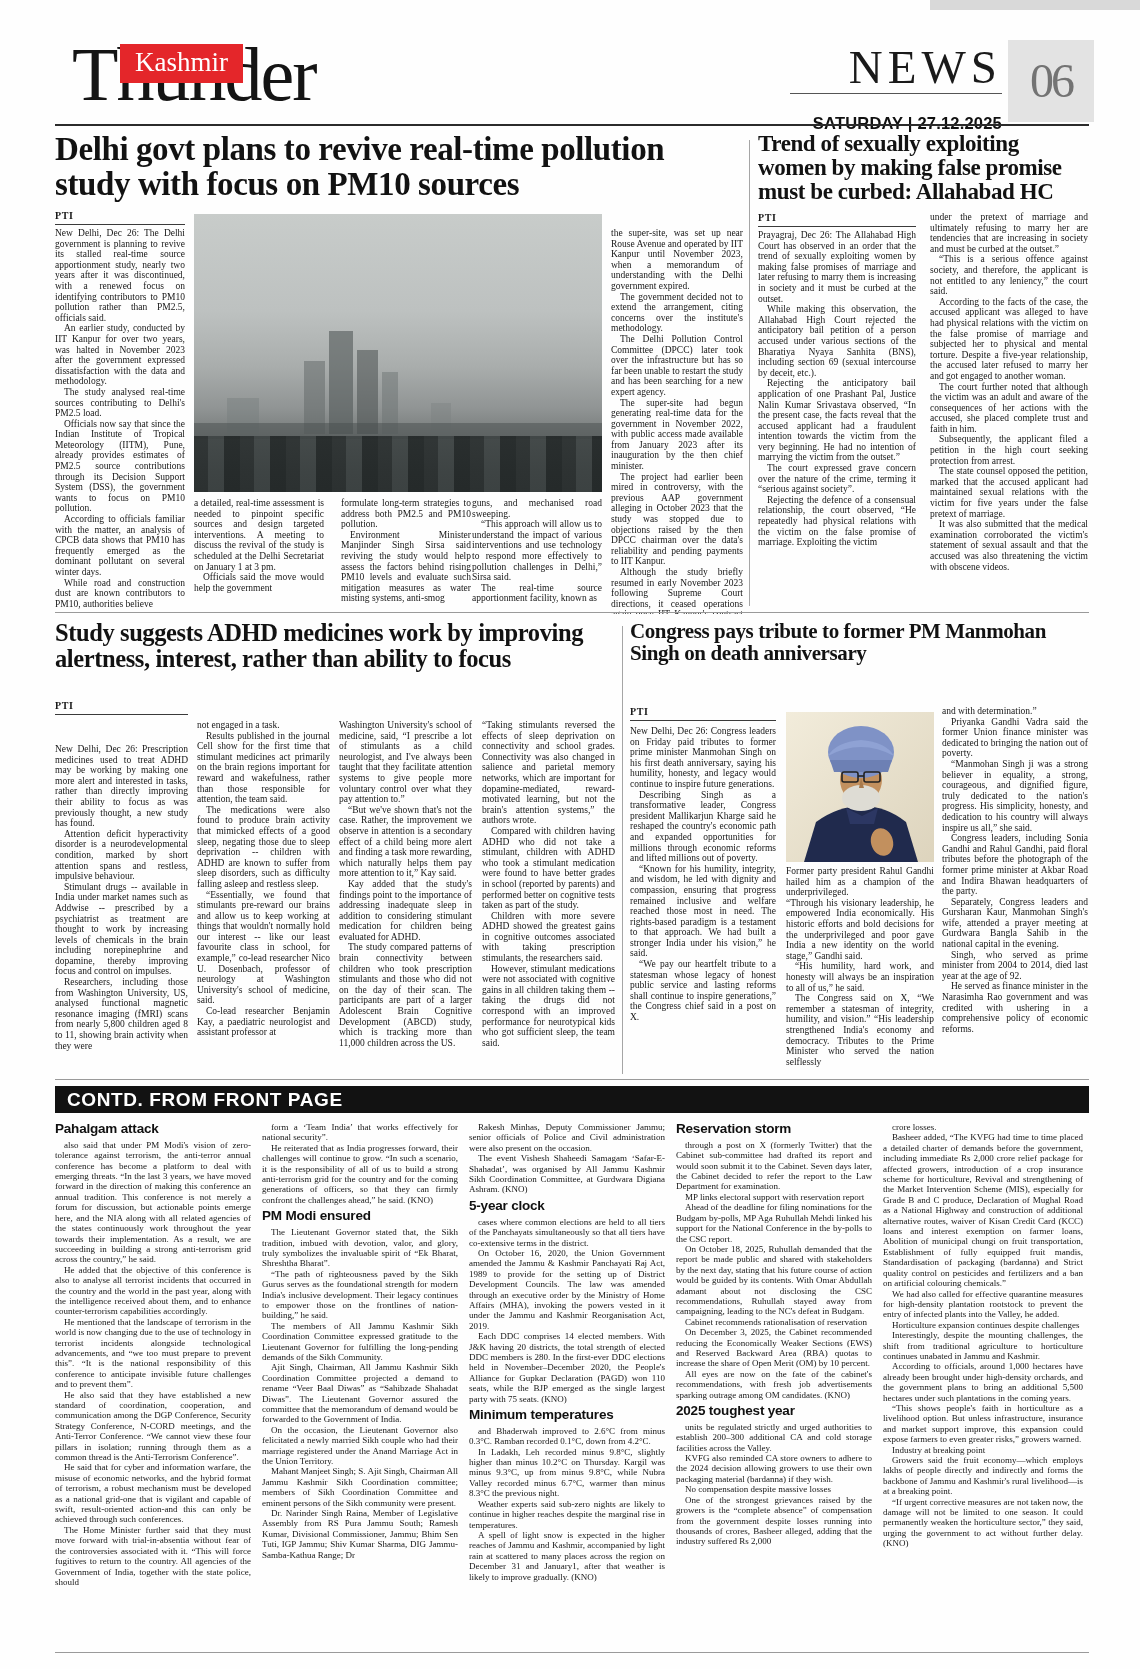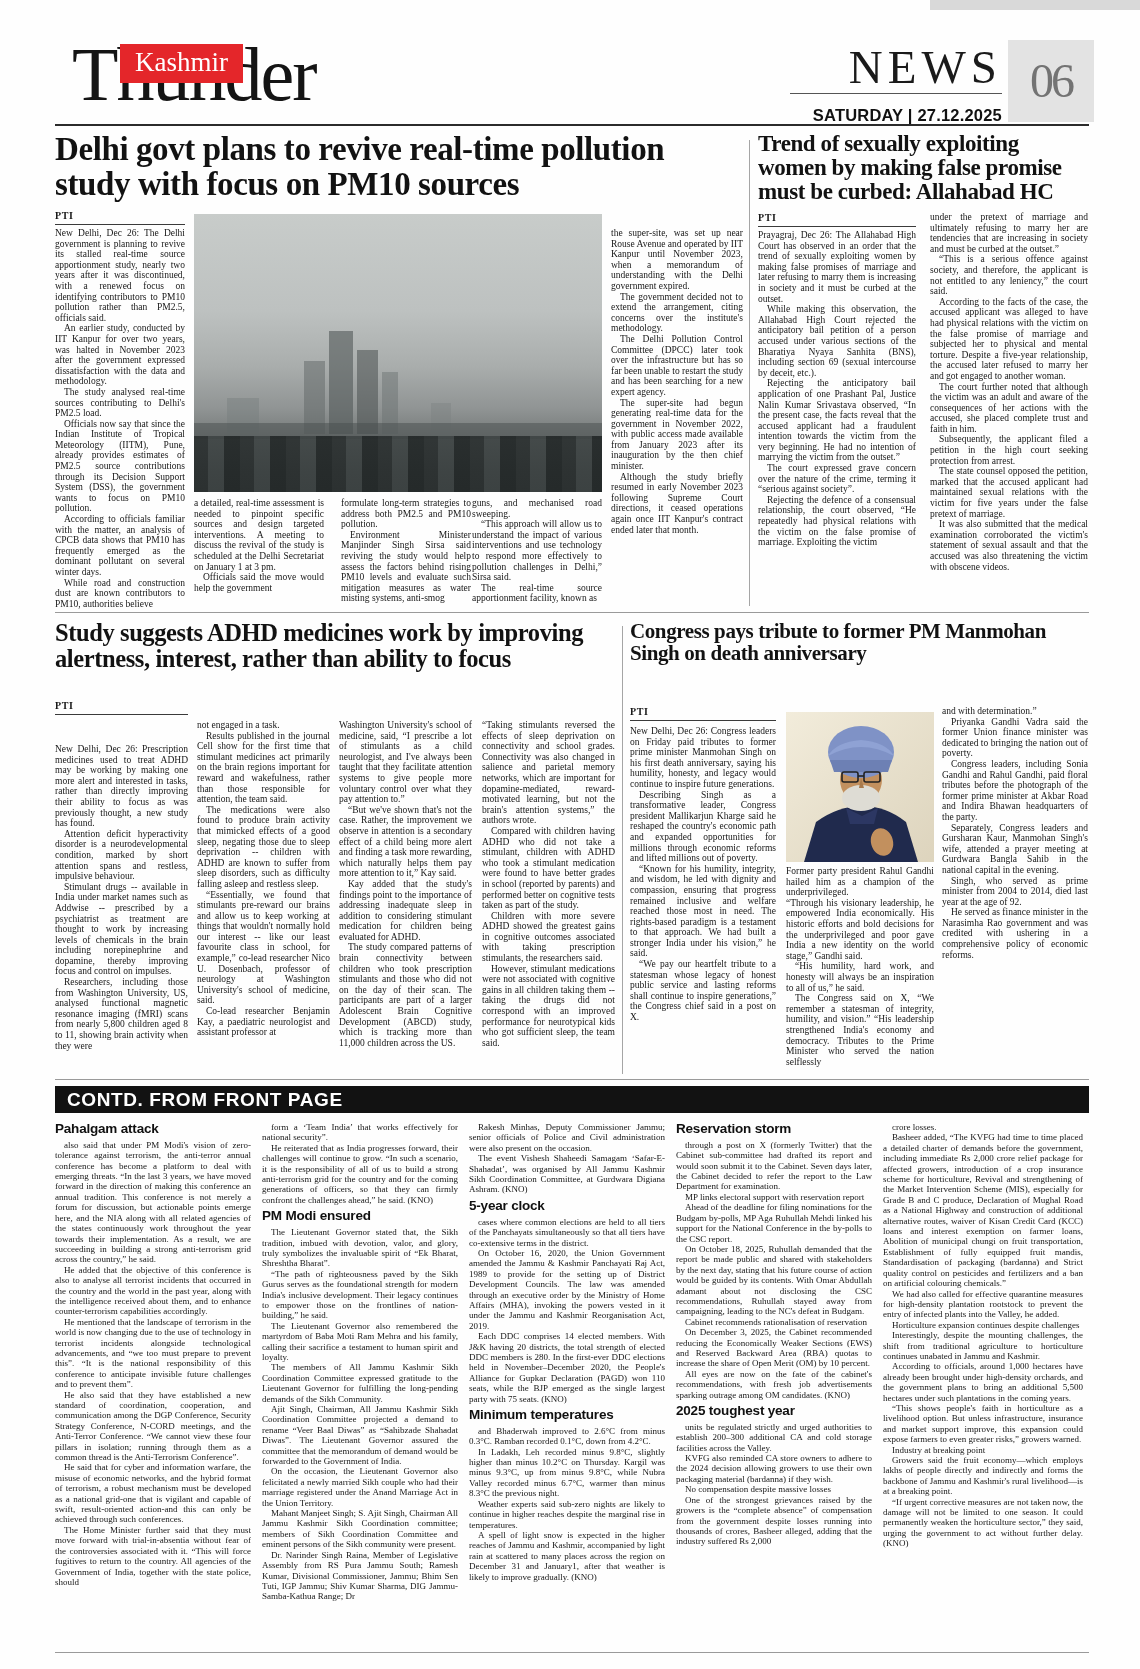--- a/index.html
+++ b/index.html
@@ -12,21 +12,21 @@
 
   
   .scan-edge { left:930px; top:0; width:210px; height:10px; background:#c9c9c9; opacity:.7; }
   .brand-thunder { left:72px; top:36px; font-size:76px; line-height:1; letter-spacing:-2px; color:#141414; }
   .brand-kashmir {
     left:120px; top:44px; background:#e4262a; color:#fff; font-size:27px; line-height:1;
     padding:5px 15px 7px; z-index:3;
   }
   .news-block { top:44px; left:790px; width:212px; text-align:right; }
   .news-word { font-size:47px; line-height:1; letter-spacing:5px; color:#1a1a1a; border-bottom:1.5px solid #555; padding-bottom:2px; }
-  .news-date { font-family:"Liberation Sans",sans-serif; font-weight:700; font-size:16.5px; letter-spacing:.2px; margin-top:12px; color:#111; }
+  .news-date { font-family:"Liberation Sans",sans-serif; font-weight:700; font-size:16.5px; letter-spacing:.2px; margin-top:20px; color:#111; }
   .pagenum-band { left:1008px; top:40px; width:86px; height:82px; background:#e3e3e3; display:flex; align-items:center; justify-content:center; }
   .pagenum { font-family:Liberation Serif, serif; font-size:48px; color:#737373; letter-spacing:-3px; line-height:1; }
   .header-rule { left:55px; top:124px; width:1034px; height:2px; background:#2b2b2b; }
 
   
   .headline { font-weight:700; color:#121212; letter-spacing:-0.4px; line-height:1.05; }
   .byline { font-weight:700; font-size:10px; letter-spacing:.6px; border-bottom:1px solid #3a3a3a; padding-bottom:3px; }
   .col { font-size:9.5px; line-height:10.6px; text-align:justify; overflow:hidden; }
   .col .para { text-indent:9px; }
   .col .para:first-child { text-indent:0; }
@@ -114,20 +114,21 @@
     <div class="abs col" style="left:417px; top:366px; width:130px; height:116px;">
         <p class="para">guns, and mechanised road sweeping.</p>
         <p class="para">“This approach will allow us to understand the impact of various interventions and use technology to respond more effectively to pollution challenges in Delhi,” Sirsa said.</p>
         <p class="para">The real-time source apportionment facility, known as</p>
       </div>
     <div class="abs col" style="left:556px; top:96px; width:132px; height:386px;">
         <p class="para">the super-site, was set up near Rouse Avenue and operated by IIT Kanpur until November 2023, when a memorandum of understanding with the Delhi government expired.</p>
         <p class="para">The government decided not to extend the arrangement, citing concerns over the institute's methodology.</p>
         <p class="para">The Delhi Pollution Control Committee (DPCC) later took over the infrastructure but has so far been unable to restart the study and has been searching for a new expert agency.</p>
         <p class="para">The super-site had begun generating real-time data for the government in November 2022, with public access made available from January 2023 after its inauguration by the then chief minister.</p>
+        <p class="para">The project had earlier been mired in controversy, with the previous AAP government alleging in October 2023 that the study was stopped due to objections raised by the then DPCC chairman over the data's reliability and pending payments to IIT Kanpur.</p>
         <p class="para">Although the study briefly resumed in early November 2023 following Supreme Court directions, it ceased operations again once IIT Kanpur's contract ended later that month.</p>
       </div>
   </div>
 
   <div class="abs vrule" style="left:749px; top:140px; height:466px;"></div>
 
   <div class="abs" style="left:758px; top:132px; width:330px; height:480px;">
     <h2 class="headline" style="font-size:23px;">Trend of sexually exploiting women by making false promise must be curbed: Allahabad HC</h2>
     <div class="abs byline" style="left:0; top:80px; width:158px;">PTI</div>
     <div class="abs col" style="left:0; top:98px; width:158px; height:380px;">
@@ -220,20 +221,21 @@
       <div class="col" style="width:148px;">
           <p class="para">“Through his visionary leadership, he empowered India economically. His historic efforts and bold decisions for the underprivileged and poor gave India a new identity on the world stage,” Gandhi said.</p>
           <p class="para">“His humility, hard work, and honesty will always be an inspiration to all of us,” he said.</p>
           <p class="para">The Congress said on X, “We remember a statesman of integrity, humility, and vision.” “His leadership strengthened India's economy and democracy. Tributes to the Prime Minister who served the nation selflessly</p>
         </div>
     </div>
 
     <div class="abs col" style="left:312px; top:86px; width:146px; height:370px;">
         <p class="para">and with determination.”</p>
         <p class="para">Priyanka Gandhi Vadra said the former Union finance minister was dedicated to bringing the nation out of poverty.</p>
+        <p class="para">“Manmohan Singh ji was a strong believer in equality, a strong, courageous, and dignified figure, truly dedicated to the nation's progress. His simplicity, honesty, and dedication to his country will always inspire us all,” she said.</p>
         <p class="para">Congress leaders, including Sonia Gandhi and Rahul Gandhi, paid floral tributes before the photograph of the former prime minister at Akbar Road and Indira Bhawan headquarters of the party.</p>
         <p class="para">Separately, Congress leaders and Gursharan Kaur, Manmohan Singh's wife, attended a prayer meeting at Gurdwara Bangla Sahib in the national capital in the evening.</p>
         <p class="para">Singh, who served as prime minister from 2004 to 2014, died last year at the age of 92.</p>
         <p class="para">He served as finance minister in the Narasimha Rao government and was credited with ushering in a comprehensive policy of economic reforms.</p>
       </div>
   </div>
 
   <div class="abs hrule" style="left:55px; top:1079px; width:1034px;"></div>
 
   <div class="abs contd-banner">CONTD. FROM FRONT PAGE</div>
@@ -246,21 +248,20 @@
       <p class="para">He also said that they have established a new standard of coordination, cooperation, and communication among the DGP Conference, Security Strategy Conference, N-CORD meetings, and the Anti-Terror Conference. “We cannot view these four pillars in isolation; running through them as a common thread is the Anti-Terrorism Conference”.</p>
       <p class="para">He said that for cyber and information warfare, the misuse of economic networks, and the hybrid format of terrorism, a robust mechanism must be developed as a national grid-one that is vigilant and capable of swift, result-oriented action-and this can only be achieved through such conferences.</p>
       <p class="para">The Home Minister further said that they must move forward with trial-in-absentia without fear of the controversies associated with it. “This will force fugitives to return to the country. All agencies of the Government of India, together with the state police, should</p>
     </div>
   <div class="abs contd-col" style="left:262px; top:1122px; width:196px; height:524px;">
       <p class="para">form a ‘Team India’ that works effectively for national security”.</p>
       <p class="para">He reiterated that as India progresses forward, their challenges will continue to grow. “In such a scenario, it is the responsibility of all of us to build a strong anti-terrorism grid for the country and for the coming generations of officers, so that they can firmly confront the challenges ahead,” he said. (KNO)</p>
       <h3 class="subhead">PM Modi ensured</h3>
       <p class="para">The Lieutenant Governor stated that, the Sikh tradition, imbued with devotion, valor, and glory, truly symbolizes the invaluable spirit of “Ek Bharat, Shreshtha Bharat”.</p>
       <p class="para">“The path of righteousness paved by the Sikh Gurus serves as the foundational strength for modern India's inclusive development. Their legacy continues to empower those on the frontlines of nation-building,” he said.</p>
-      <p class="para">The Lieutenant Governor also remembered the martyrdom of Baba Moti Ram Mehra and his family, calling their sacrifice a testament to human spirit and loyalty.</p>
       <p class="para">The members of All Jammu Kashmir Sikh Coordination Committee expressed gratitude to the Lieutenant Governor for fulfilling the long-pending demands of the Sikh Community.</p>
       <p class="para">Ajit Singh, Chairman, All Jammu Kashmir Sikh Coordination Committee projected a demand to rename “Veer Baal Diwas” as “Sahibzade Shahadat Diwas”. The Lieutenant Governor assured the committee that the memorandum of demand would be forwarded to the Government of India.</p>
       <p class="para">On the occasion, the Lieutenant Governor also felicitated a newly married Sikh couple who had their marriage registered under the Anand Marriage Act in the Union Territory.</p>
       <p class="para">Mahant Manjeet Singh; S. Ajit Singh, Chairman All Jammu Kashmir Sikh Coordination committee; members of Sikh Coordination Committee and eminent persons of the Sikh community were present.</p>
       <p class="para">Dr. Narinder Singh Raina, Member of Legislative Assembly from RS Pura Jammu South; Ramesh Kumar, Divisional Commissioner, Jammu; Bhim Sen Tuti, IGP Jammu; Shiv Kumar Sharma, DIG Jammu-Samba-Kathua Range; Dr</p>
     </div>
   <div class="abs contd-col" style="left:469px; top:1122px; width:196px; height:524px;">
       <p class="para">Rakesh Minhas, Deputy Commissioner Jammu; senior officials of Police and Civil administration were also present on the occasion.</p>
       <p class="para">The event Vishesh Shaheedi Samagam ‘Safar-E-Shahadat’, was organised by All Jammu Kashmir Sikh Coordination Committee, at Gurdwara Digiana Ashram. (KNO)</p>
       <h3 class="subhead">5-year clock</h3>

